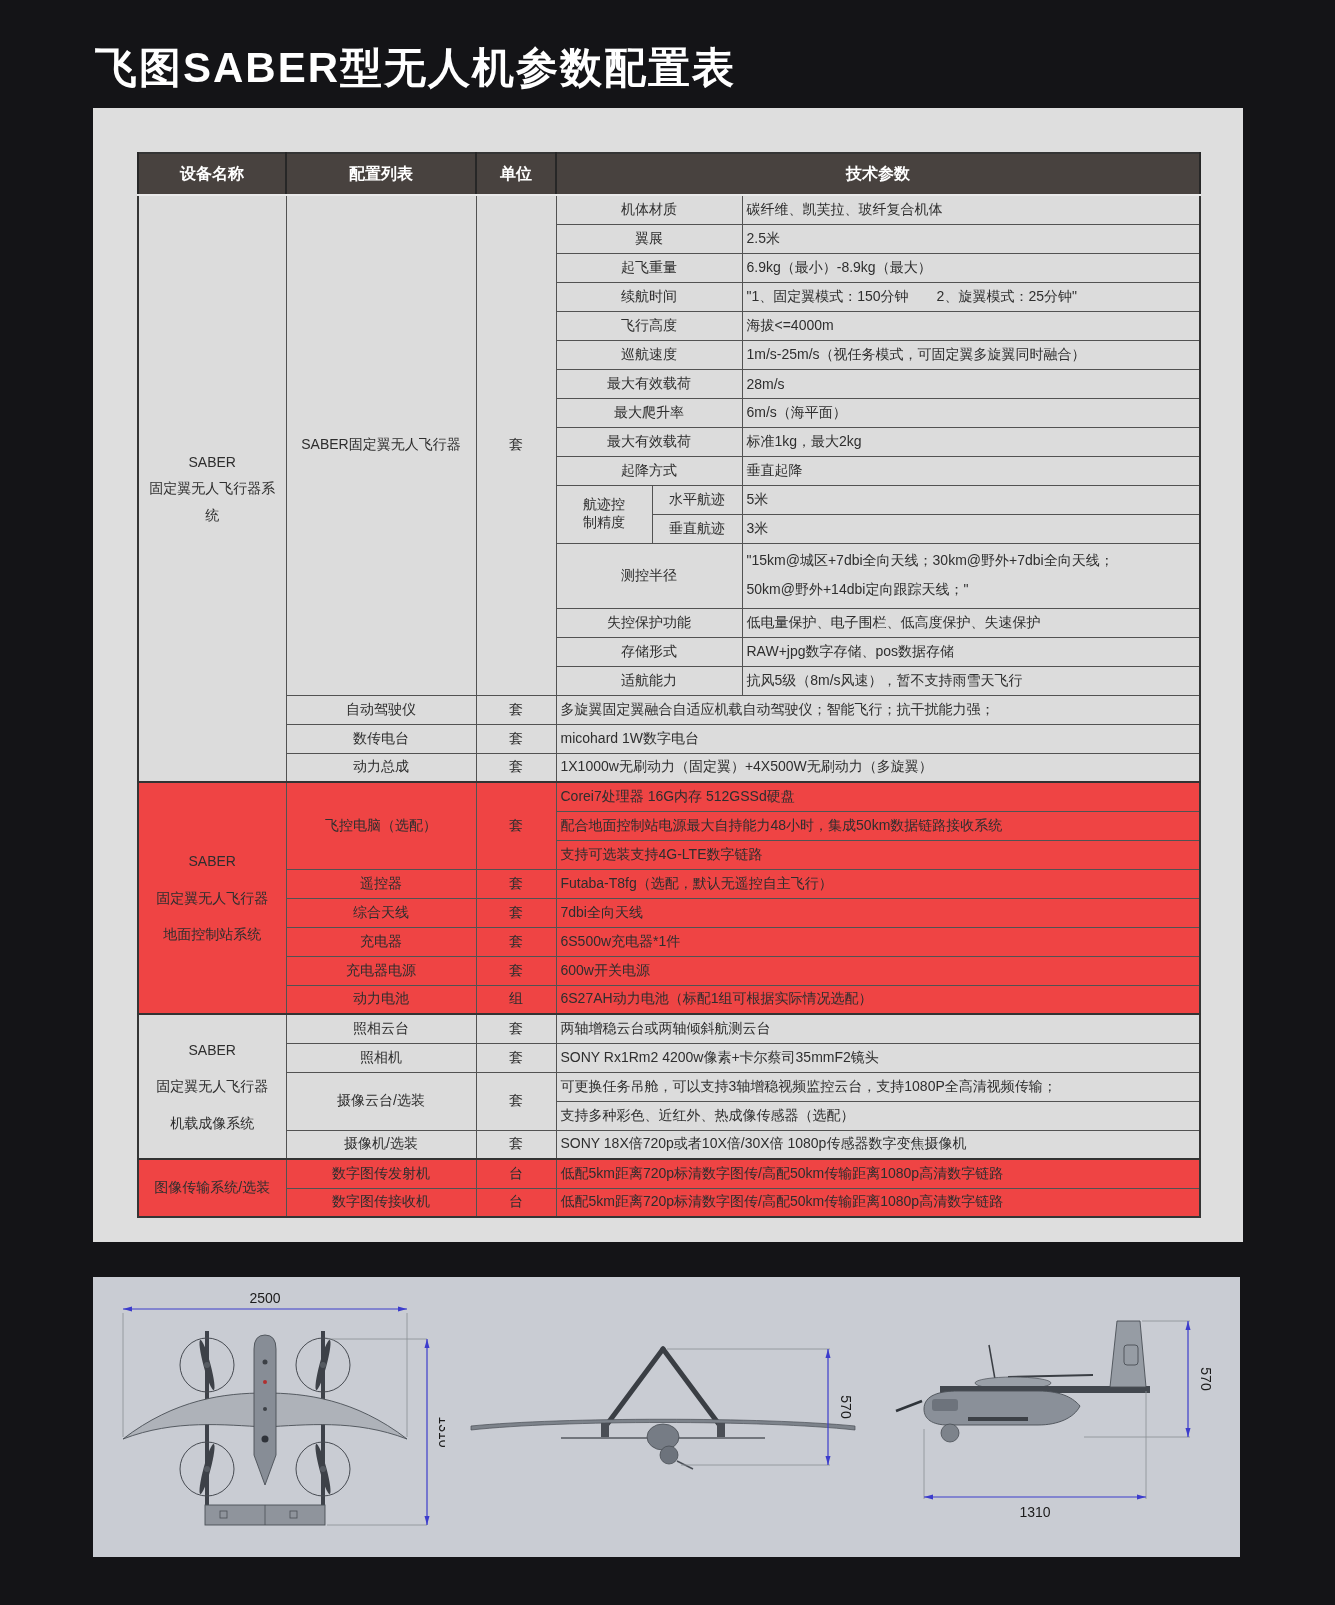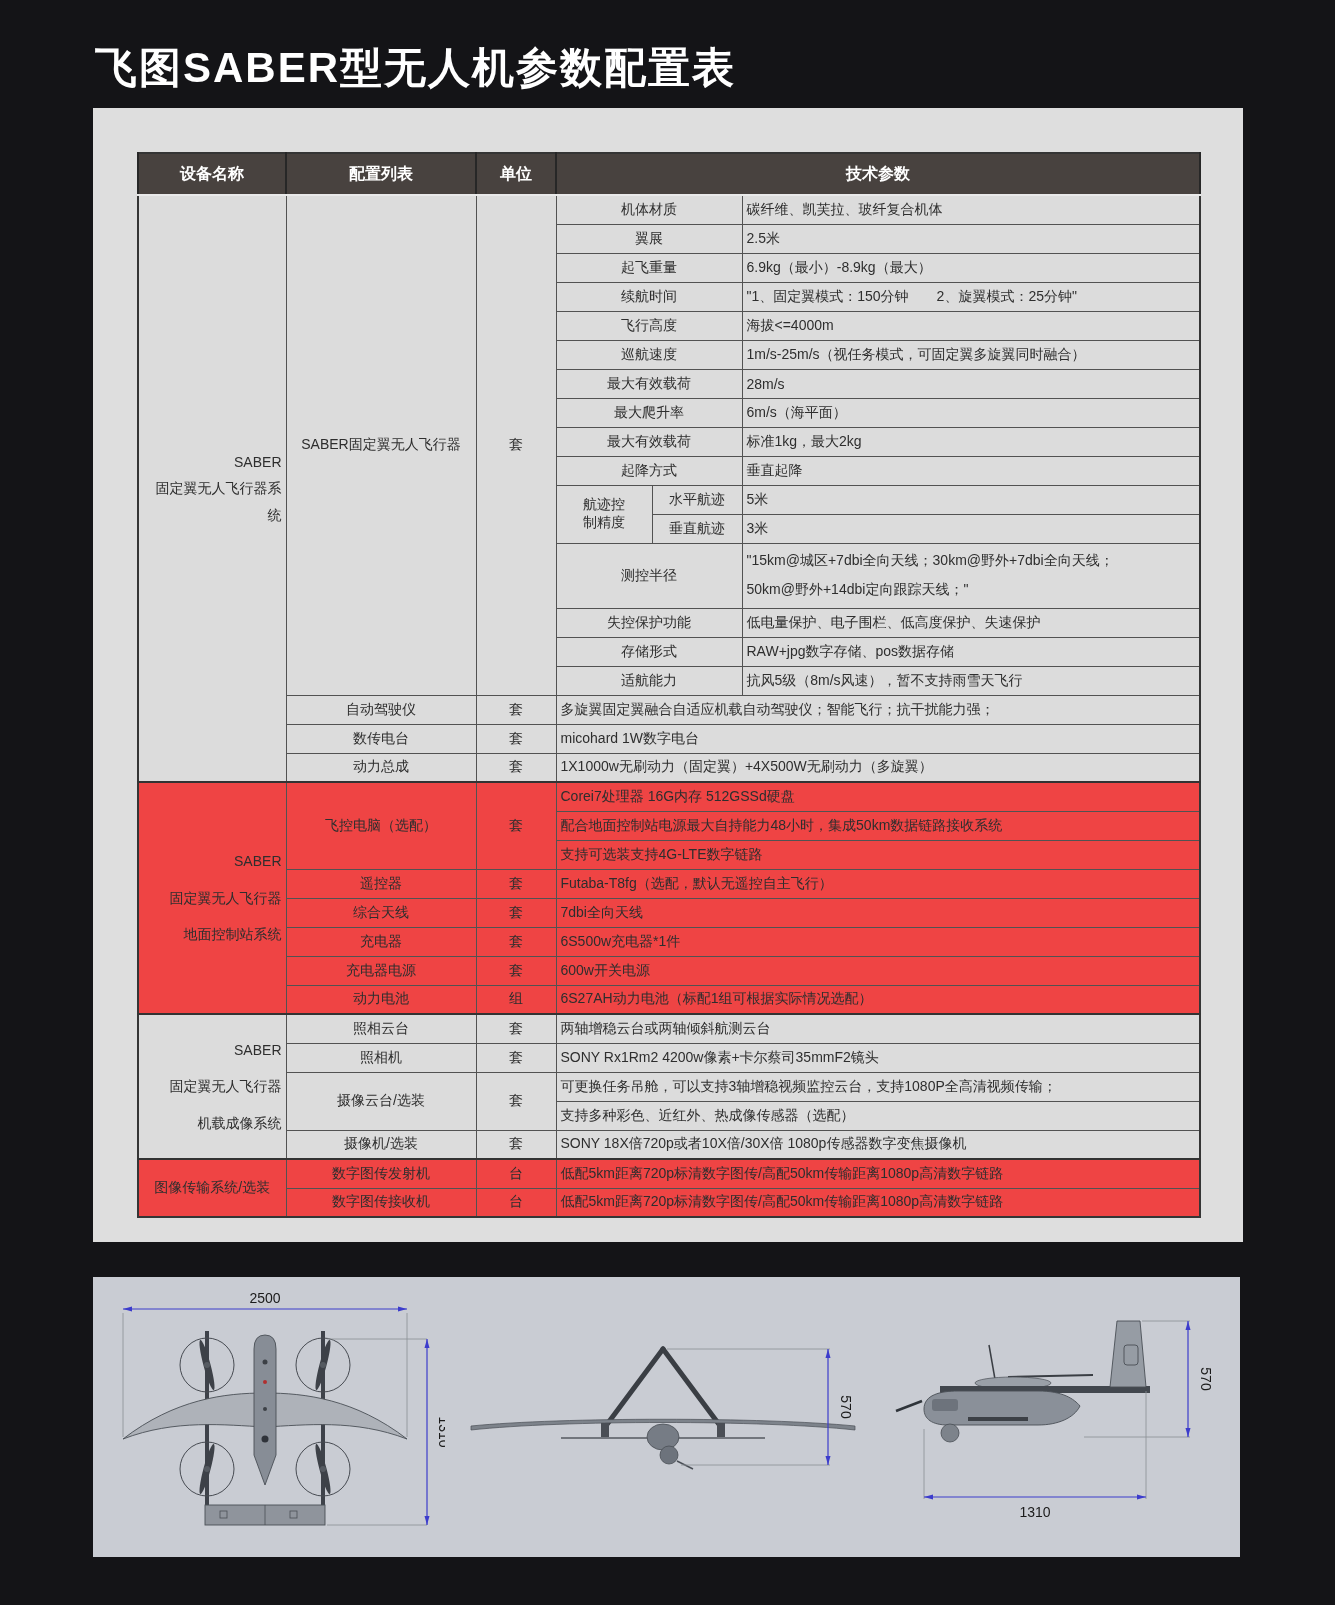--- a/index.html
+++ b/index.html
@@ -28,21 +28,21 @@
   .spec-table thead th {
     background:#48423f; color:#ffffff; font-size:16px; font-weight:700;
     height:42px; border-left:2px solid #272727; border-right:2px solid #272727;
     border-bottom:2px solid #e9e9e9;
   }
   .spec-table tr { height:29px; }
   .spec-table tr.tall { height:65px; }
   .lbl { font-weight:400; text-align:center; color:#1d1d1d; }
   .val { text-align:left; padding-left:14px; color:#333333; }
   .ctr { text-align:center; }
-  .dev { line-height:1.9;text-align:right; }
+  .dev { line-height:1.9; }
   .sp  { line-height:2.6; }
   .pre { white-space:pre-line; }
   .s-light td { background:#dcdcdc; }
   .s-dark td  { background:#ef4444; }
   .sec-top td { border-top:2px solid #333333; }
   .line2 { margin-top:11px; }
   .panel-bottom {
     position:absolute; left:93px; top:1277px; width:1147px; height:280px;
     background:#c9ccd3;
     padding-left:10px;

